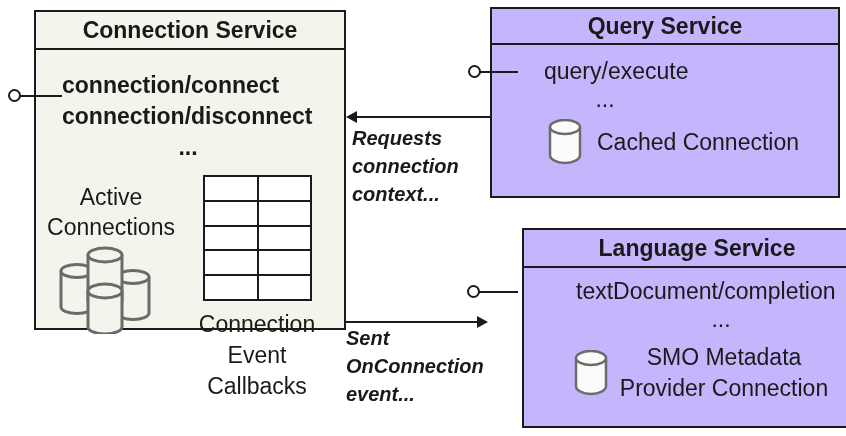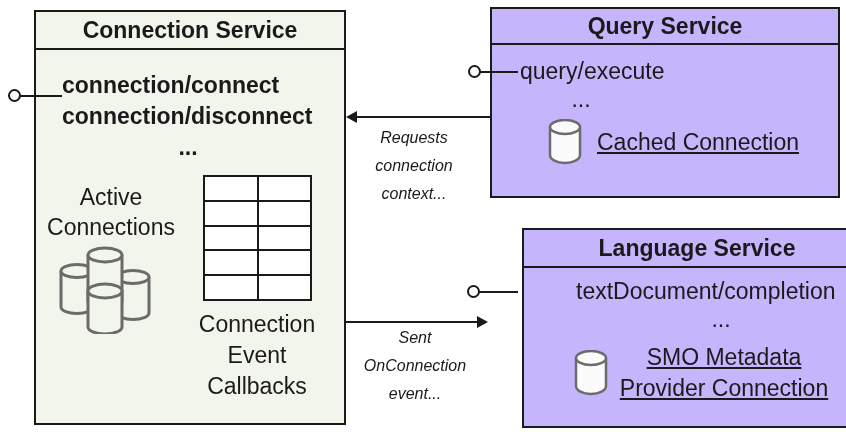--- a/index.html
+++ b/index.html
@@ -12,35 +12,35 @@
   .box.white{background:#c4b5fd;}
   .box-header{border-bottom:2px solid #1a1a1a;text-align:center;font-weight:bold;font-size:23px;}
   .abs{position:absolute;}
   .t{font-size:23px;line-height:31px;white-space:nowrap;}
   .center{text-align:center;}
   .hline{position:absolute;height:2px;background:#1a1a1a;}
   .lolli{position:absolute;width:13px;height:13px;border:2px solid #1a1a1a;border-radius:50%;background:#ffffff;box-sizing:border-box;}
   .arrowhead{position:absolute;width:0;height:0;border-top:6px solid transparent;border-bottom:6px solid transparent;}
   .arrowhead.left{border-right:11px solid #1a1a1a;}
   .arrowhead.right{border-left:11px solid #1a1a1a;}
-  .flow-label{position:absolute;font-style:italic;font-size:16px;line-height:28px;text-align:center;}
+  .flow-label{position:absolute;font-style:italic;font-size:20px;line-height:28px;text-align:left;font-weight:bold;}
   .grid-table{
     position:absolute;display:grid;grid-template-columns:1fr 1fr;grid-template-rows:repeat(5,1fr);
     gap:2px;background:#1a1a1a;border:2px solid #1a1a1a;box-sizing:border-box;
   }
   .grid-table>div{background:#ffffff;}
-  .dbrow{position:absolute;display:flex;align-items:center;text-decoration:underline;}
+  .dbrow{position:absolute;display:flex;align-items:center;}
   svg{display:block;}
 </style>
 </head>
 <body>
 
 <div class="canvas">
 
-  <div class="box green" style="left:34px;top:10px;width:312px;height:415px;">
+  <div class="box green" style="left:34px;top:10px;width:312px;height:320px;">
     <div class="box-header" style="height:36px;line-height:36px;">Connection Service</div>
 
     <div class="abs" style="left:26px;top:58px;width:252px;font-weight:bold;">
       <div class="t">connection/connect</div>
       <div class="t">connection/disconnect</div>
       <div class="t center">...</div>
     </div>
 
     <div class="abs center" style="left:0px;top:170px;width:150px;line-height:30px;font-size:23px;">
       <div>Active</div>
@@ -84,21 +84,21 @@
     <div class="abs center" style="left:115px;top:297px;width:212px;line-height:31px;font-size:23px;">
       <div>Connection</div>
       <div>Event</div>
       <div>Callbacks</div>
     </div>
   </div>
 
   <div class="box white" style="left:490px;top:7px;width:350px;height:191px;">
     <div class="box-header" style="height:34px;line-height:34px;">Query Service</div>
 
-    <div class="abs" style="left:28px;top:47px;width:122px;">
+    <div class="abs" style="left:52px;top:47px;width:122px;">
       <div class="t">query/execute</div>
       <div class="t center" style="line-height:24px;">...</div>
     </div>
 
     <div class="dbrow" style="left:56px;top:110px;gap:15px;">
       <span>
         <svg width="34" height="46" viewBox="0 0 34 46" fill="none" stroke="#6b6b6b" stroke-width="2.5">
           <path d="M2 8 v28 a15 8 0 0 0 30 0 v-28" fill="#fbfbfb"></path>
           <ellipse cx="17" cy="8" rx="15" ry="7" fill="#fbfbfb"></ellipse>
         </svg>

